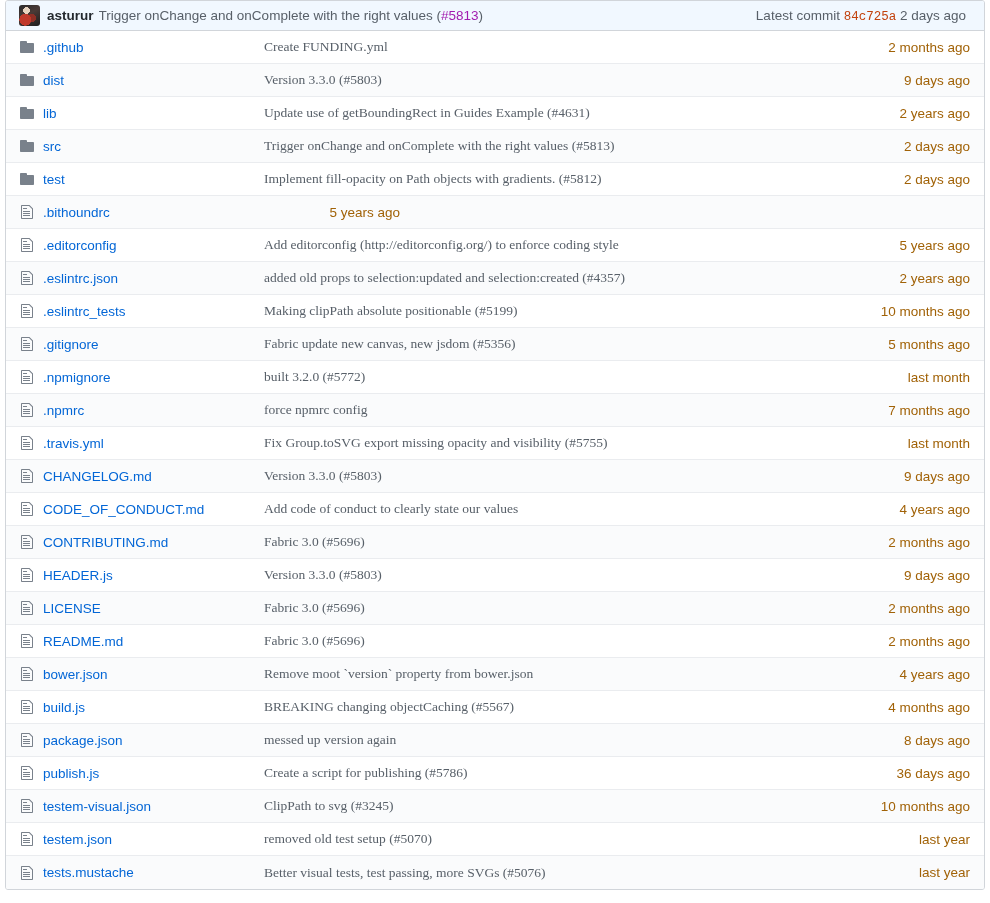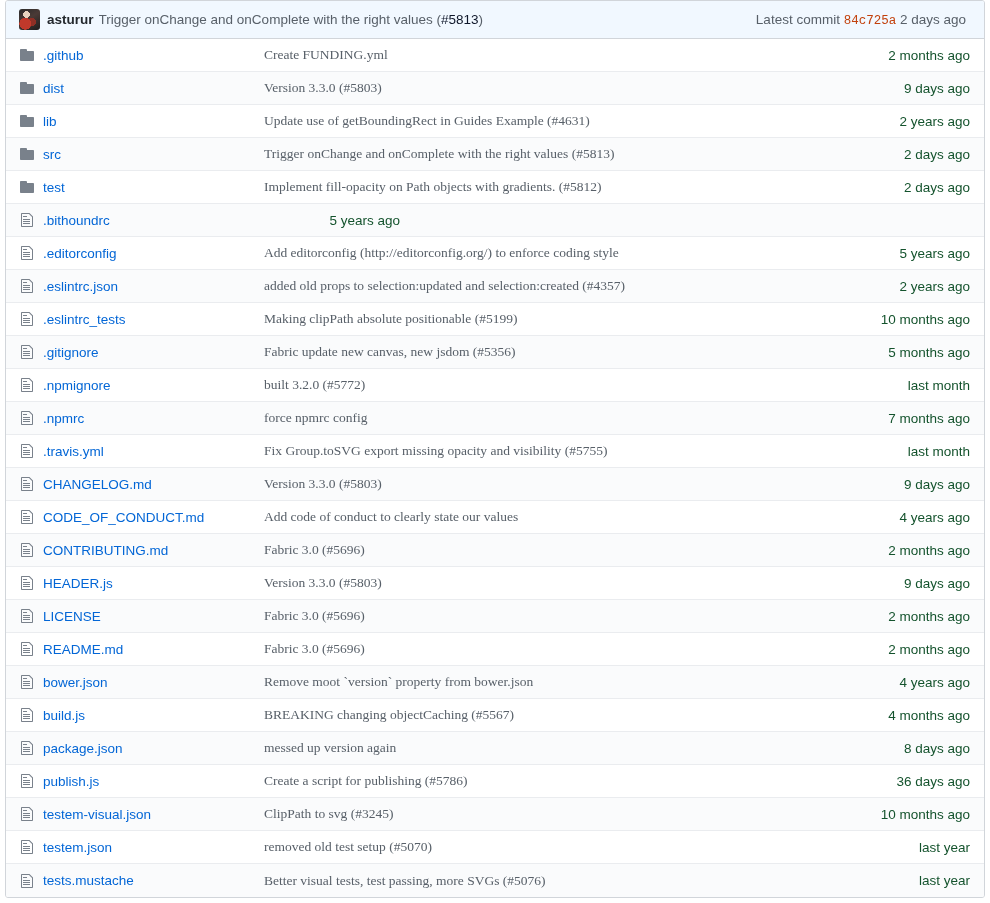--- a/index.html
+++ b/index.html
@@ -24,21 +24,21 @@
     background: #ffffff;
     overflow: hidden;
   }
 
   
   .commit-header {
     display: flex;
     align-items: center;
     background: #f1f8ff;
     border-bottom: 1px solid #d1d5da;
-    height: 38px;
+    height: 30px;
     padding: 0 10px 0 13px;
     box-sizing: border-box;
   }
   .commit-left {
     display: flex;
     align-items: center;
     flex: 1 1 auto;
     min-width: 0;
     font-size: 13.5px;
     color: #586069;
@@ -62,21 +62,21 @@
     margin-right: 5px;
     white-space: nowrap;
   }
   .commit-message {
     color: #586069;
     white-space: nowrap;
     overflow: hidden;
     text-overflow: ellipsis;
   }
   .commit-message .pr-link {
-    color: #0f172a;
+    color: #a21caf;
     text-decoration: none;
   }
   .commit-right {
     flex: 0 0 auto;
     font-size: 13.5px;
     color: #586069;
     white-space: nowrap;
     padding-right: 8px;
   }
   .commit-sha {
@@ -129,21 +129,21 @@
     color: #586069;
     overflow: hidden;
     white-space: nowrap;
     text-overflow: ellipsis;
     font-family: Liberation Serif, serif;
   }
   .cell-age {
     flex: 0 0 auto;
     width: 150px;
     text-align: right;
-    color: #14532d;
+    color: #a16207;
     padding-right: 14px;
     box-sizing: border-box;
     white-space: nowrap;
   }
 
   svg.icon {
     display: block;
   }
 </style>
 </head>

